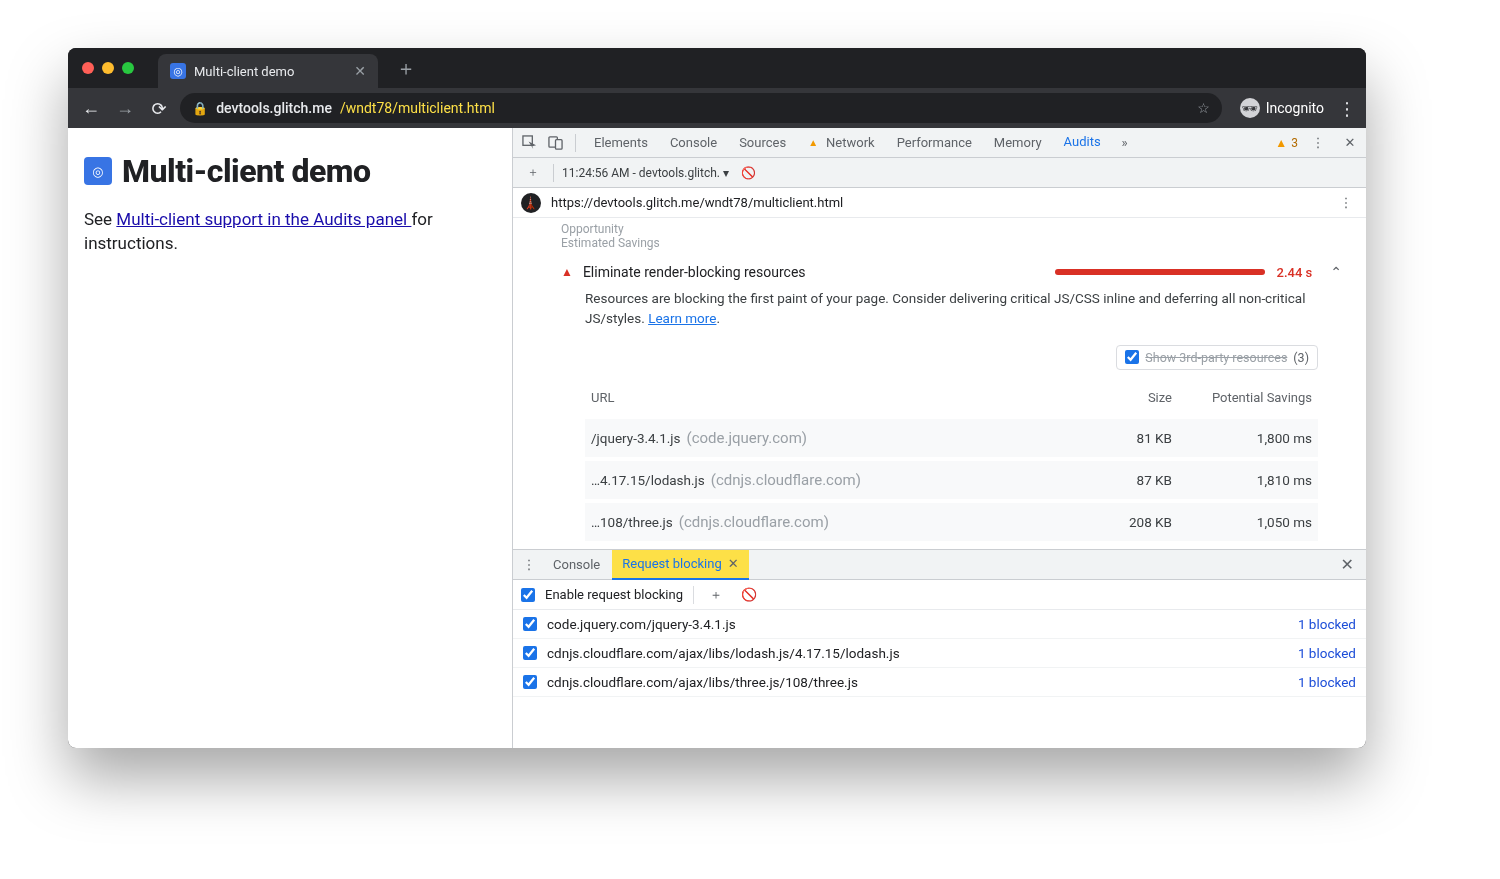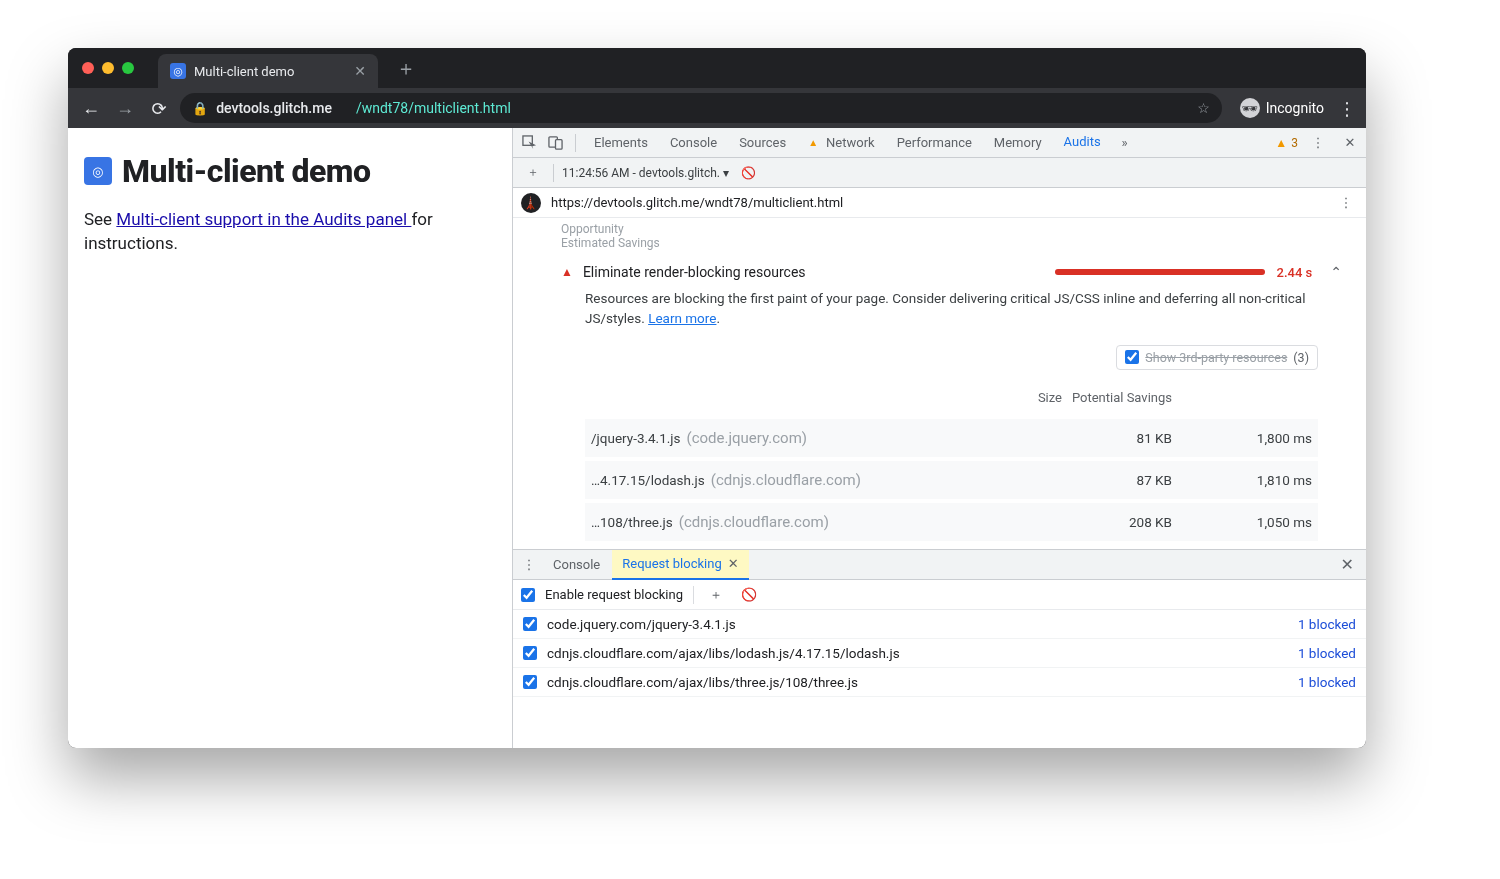--- a/index.html
+++ b/index.html
@@ -79,21 +79,21 @@
     border-radius: 20px;
     height: 30px;
     display:flex;align-items:center;
     padding: 0 12px;
     gap:8px;
     color:#e8eaed;
     font-size:14px;
   }
   .omnibox .lock { font-size:13px; color:#9aa0a6; }
   .omnibox .host { color:#e8eaed; font-weight:500; }
-  .omnibox .path { color:#5eead4;margin-left:16px; }
+  .omnibox .path { color:#fde047; }
   .addr-right { display:flex; align-items:center; gap:14px; margin-left:10px; }
   .incognito-badge { display:flex;align-items:center;gap:6px;color:#fff;font-size:14px; }
   .incognito-icon {
     width:20px;height:20px;border-radius:50%;background:#d2d3d7;color:#35363a;
     display:flex;align-items:center;justify-content:center;font-size:13px;
   }
   .kebab-white { color:#e8eaed; font-size:18px; }
   
   .content {
     flex: 1;
@@ -237,21 +237,21 @@
     height:30px;
     display:flex;align-items:center;
     background:#f1f3f4;
     border-bottom:1px solid #cacdd1;
     padding:0 4px;
     gap:2px;
     color:#5f6368;
     font-size:13px;
   }
   .drawer-tab { padding:0 10px; height:30px; display:flex;align-items:center; gap:6px; }
-  .drawer-tab.active { color:#1a73e8; border-bottom:2px solid #1a73e8; background:#fef9c3; }
+  .drawer-tab.active { color:#1a73e8; border-bottom:2px solid #1a73e8; background:#fde047; }
   .drawer-tabs .close { margin-left:auto; font-size:16px; color:#5f6368; padding:0 8px; }
   .drawer-bar {
     height:30px; display:flex;align-items:center; padding:0 8px; gap:10px;
     border-bottom:1px solid #e8eaed; font-size:13px; color:#202124;
   }
   .chk { width:14px;height:14px; accent-color:#1a73e8; }
   .sep2 { width:1px;height:18px;background:#dadce0; }
   .blocklist { }
   .blockrow {
     display:flex; align-items:center; padding:6px 10px; gap:10px;
@@ -397,20 +397,21 @@
               </div>
 
               <div class="toggle-3p">
                 <input type="checkbox" class="chk" checked="" style="">
                 <span class="label">Show 3rd-party resources</span>
                 <span>(3)</span>
               </div>
 
               <div class="tbl">
                 <div class="thead">
+                  <div class="c1">URL</div>
                   <div class="c2">Size</div>
                   <div class="c3">Potential Savings</div>
                 </div>
                 <div class="trow">
                   <div class="c1">
                       <span>/jquery-3.4.1.js</span> 
                       <span class="host">(code.jquery.com)</span>
                     </div>
                   <div class="c2">81 KB</div>
                   <div class="c3">1,800 ms</div>

